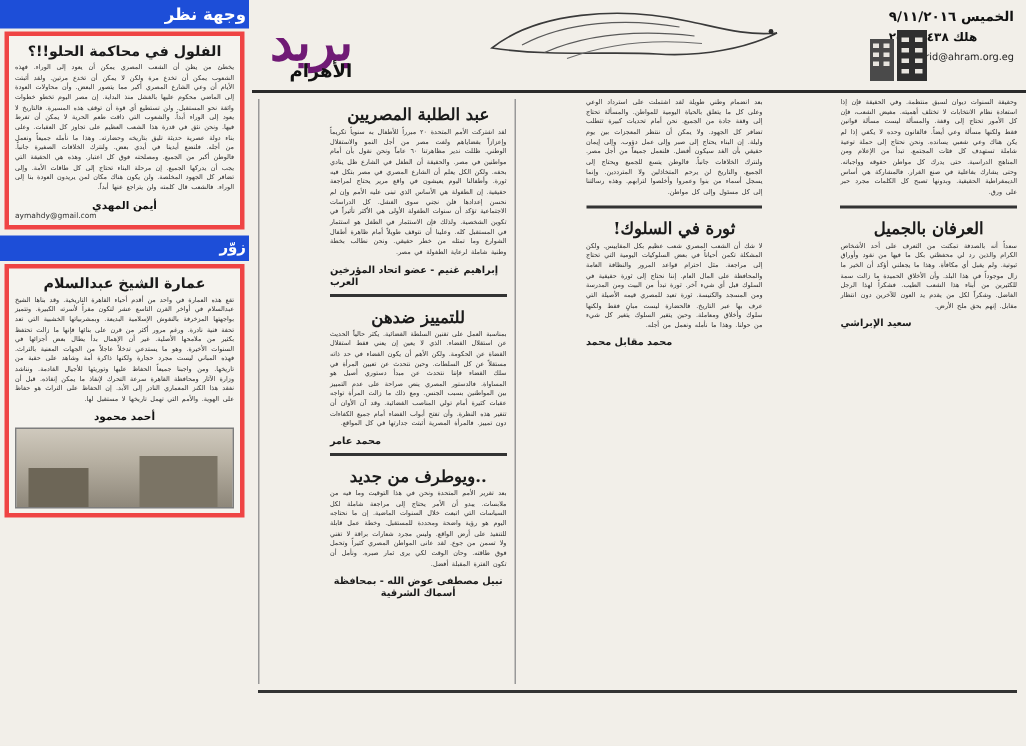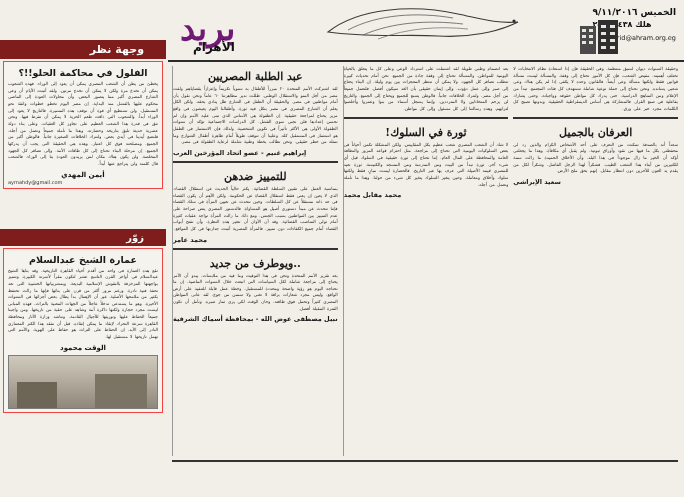--- a/index.html
+++ b/index.html
@@ -41,26 +41,26 @@
   .mast-sub{
     position:absolute;top:40px;left:25px;font-size:12px;font-weight:bold;color:#111;
   }
 
   
   .sidebar{
     position:absolute;top:0;left:0;width:166px;height:497px;
     box-sizing:border-box;padding:0;
   }
   .side-band{
-    background:#7f1d1d;color:#fff;font-size:11px;font-weight:bold;
-    padding:3px 22px;text-align:right;letter-spacing:0;margin-top:40px;
+    background:#1d4ed8;color:#fff;font-size:11px;font-weight:bold;
+    padding:3px 2px;text-align:right;letter-spacing:0;
   }
   .side-band.small{font-size:10px;}
   .side-box{
-    border:1px solid #ef4444;margin:2px 3px 4px 3px;padding:3px 4px;
+    border:3px solid #ef4444;margin:2px 3px 4px 3px;padding:3px 4px;
     background:#f5f3ee;
   }
   .side-title{
     text-align:center;font-weight:bold;font-size:9.5px;margin:2px 0 3px;
   }
   .tiny{
     font-size:4.3px;line-height:1.55;text-align:justify;color:#2b2b2b;
     word-spacing:1px;
   }
   .sig{font-size:7px;font-weight:bold;text-align:center;margin-top:3px;color:#111;}
@@ -83,21 +83,21 @@
   
   .body{
     position:absolute;top:62px;right:0;width:516px;height:435px;
     box-sizing:border-box;padding:4px 6px 4px 4px;
   }
   .headline{
     font-size:22px;font-weight:bold;text-align:center;margin:2px 0 5px;
     font-family:"DejaVu Serif", serif;
   }
   .cols{display:flex;flex-direction:row;gap:5px;height:390px;}
-  .col{flex:1;display:flex;flex-direction:column;}
+  .col{flex:1;display:flex;flex-direction:column;padding-left:47px;}
   .colrule{border-left:1px solid #999;}
   .sub-h{
     font-size:11px;font-weight:bold;text-align:center;margin:4px 0 3px;
     font-family:"DejaVu Serif", serif;
   }
   .dbl-rule{border-top:2px solid #333;margin:4px 0 3px;}
   .art-sig{font-size:6.5px;font-weight:bold;text-align:left;margin-top:3px;}
   .art-sig.c{text-align:center;}
 </style>
 </head>
@@ -191,18 +191,18 @@
       <div class="side-title">الفلول في محاكمة الحلو!!؟</div>
       <div class="tiny">يخطئ من يظن أن الشعب المصري يمكن أن يعود إلى الوراء. فهذه الشعوب يمكن أن تخدع مرة ولكن لا يمكن أن تخدع مرتين. ولقد أثبتت الأيام أن وعي الشارع المصري أكبر مما يتصور البعض. وأن محاولات العودة إلى الماضي محكوم عليها بالفشل منذ البداية. إن مصر اليوم تخطو خطوات واثقة نحو المستقبل. ولن تستطيع أي قوة أن توقف هذه المسيرة. فالتاريخ لا يعود إلى الوراء أبداً. والشعوب التي ذاقت طعم الحرية لا يمكن أن تفرط فيها. ونحن نثق في قدرة هذا الشعب العظيم على تجاوز كل العقبات. وعلى بناء دولة عصرية حديثة تليق بتاريخه وحضارته. وهذا ما نأمله جميعاً ونعمل من أجله. فلنضع أيدينا في أيدي بعض. ولنترك الخلافات الصغيرة جانباً. فالوطن أكبر من الجميع. ومصلحته فوق كل اعتبار. وهذه هي الحقيقة التي يجب أن يدركها الجميع. إن مرحلة البناء تحتاج إلى كل طاقات الأمة. وإلى تضافر كل الجهود المخلصة. ولن يكون هناك مكان لمن يريدون العودة بنا إلى الوراء. فالشعب قال كلمته ولن يتراجع عنها أبداً.</div>
       <div class="sig">أيمن المهدي</div>
       <div class="mailsig">aymahdy@gmail.com</div>
     </div>
 
     <div class="side-band small">زوّر</div>
     <div class="side-box">
       <div class="side-title">عمارة الشيخ عبدالسلام</div>
       <div class="tiny">تقع هذه العمارة في واحد من أقدم أحياء القاهرة التاريخية. وقد بناها الشيخ عبدالسلام في أواخر القرن التاسع عشر لتكون مقراً لأسرته الكبيرة. وتتميز بواجهتها المزخرفة بالنقوش الإسلامية البديعة. وبمشربياتها الخشبية التي تعد تحفة فنية نادرة. ورغم مرور أكثر من قرن على بنائها فإنها ما زالت تحتفظ بكثير من ملامحها الأصلية. غير أن الإهمال بدأ يطال بعض أجزائها في السنوات الأخيرة. وهو ما يستدعي تدخلاً عاجلاً من الجهات المعنية بالتراث. فهذه المباني ليست مجرد حجارة ولكنها ذاكرة أمة وشاهد على حقبة من تاريخها. ومن واجبنا جميعاً الحفاظ عليها وتوريثها للأجيال القادمة. ونناشد وزارة الآثار ومحافظة القاهرة سرعة التحرك لإنقاذ ما يمكن إنقاذه. قبل أن نفقد هذا الكنز المعماري النادر إلى الأبد. إن الحفاظ على التراث هو حفاظ على الهوية. والأمم التي تهمل تاريخها لا مستقبل لها.</div>
-      <div class="sig">الوقت محمود</div>
+      <div class="sig">أحمد محمود</div>
       <div class="side-photo"></div>
     </div>
   </div>
 
 </div>
 
 </body></html>

